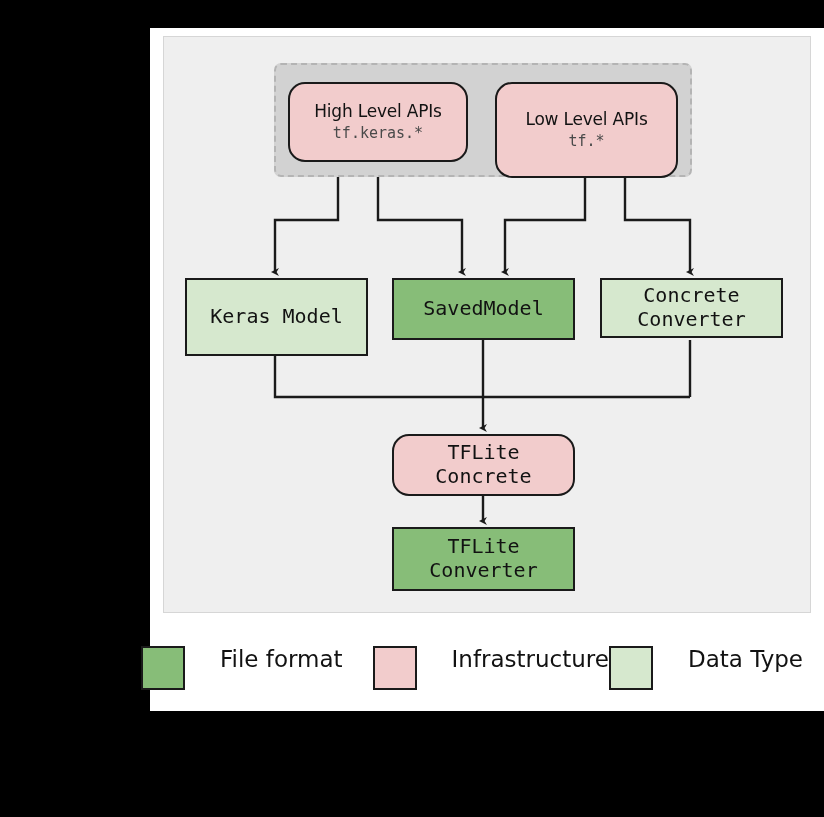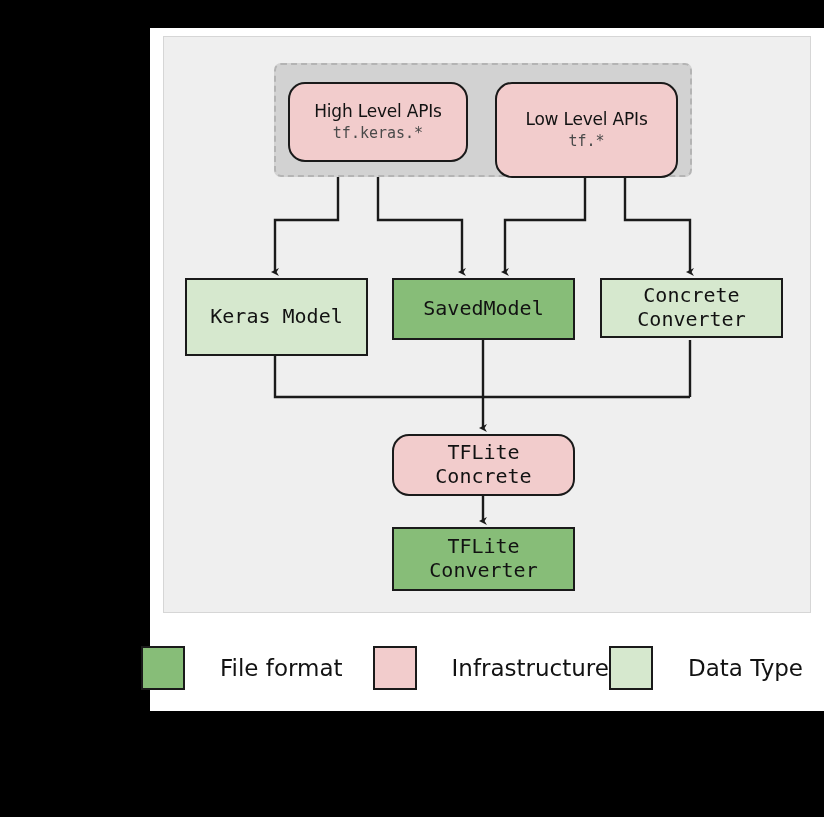--- a/index.html
+++ b/index.html
@@ -64,21 +64,21 @@
   
   #legend{
     position:absolute;
     left:0;top:597px;
     width:674px;height:86px;
     display:flex;
     align-items:center;
     justify-content:center;
     gap:0px;
   }
-  .leg-item{display:flex;align-items:center;gap:21px;}
+  .leg-item{display:flex;gap:21px;}
   .leg-sw{
     width:44px;height:44px;
     border:2.5px solid #1a1a1a;
     box-sizing:border-box;
   }
   .leg-txt{
     font-size:23px;
     color:#121212;
     margin-left:14px;
     margin-right:30px;

